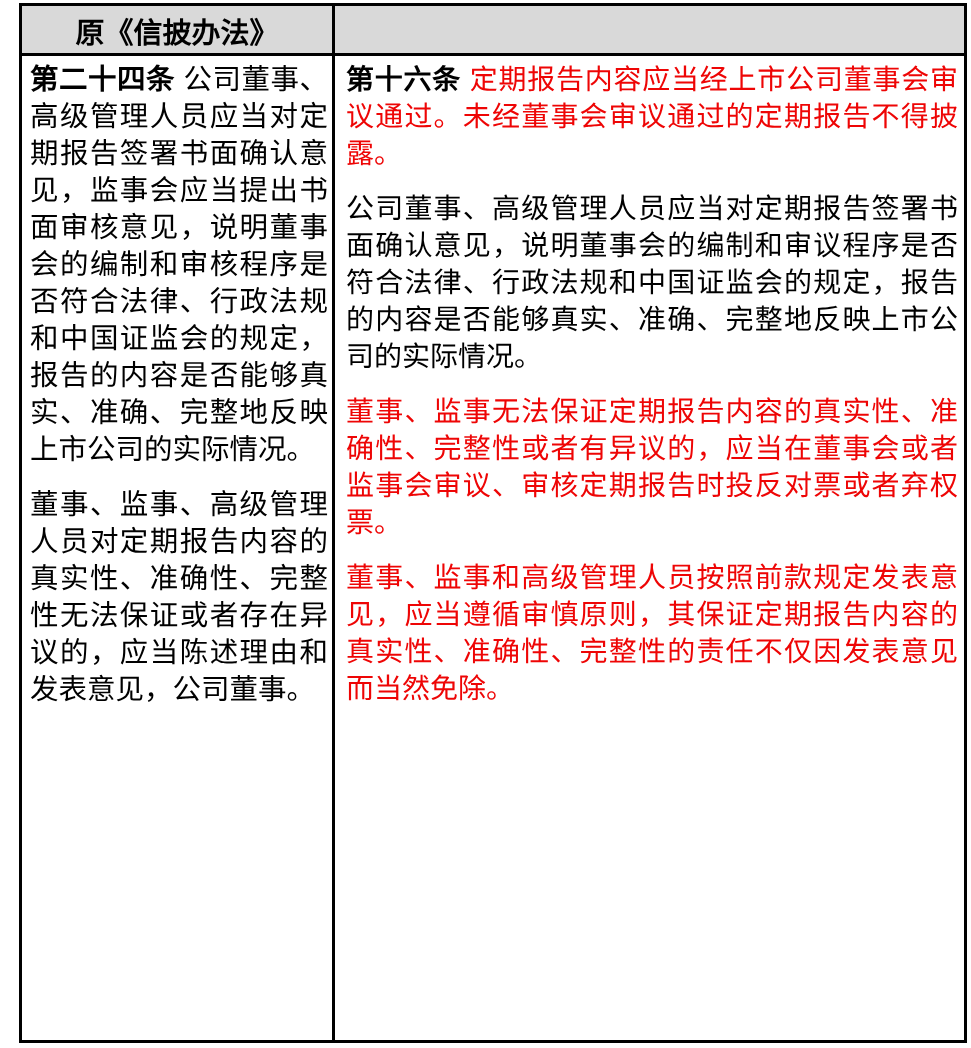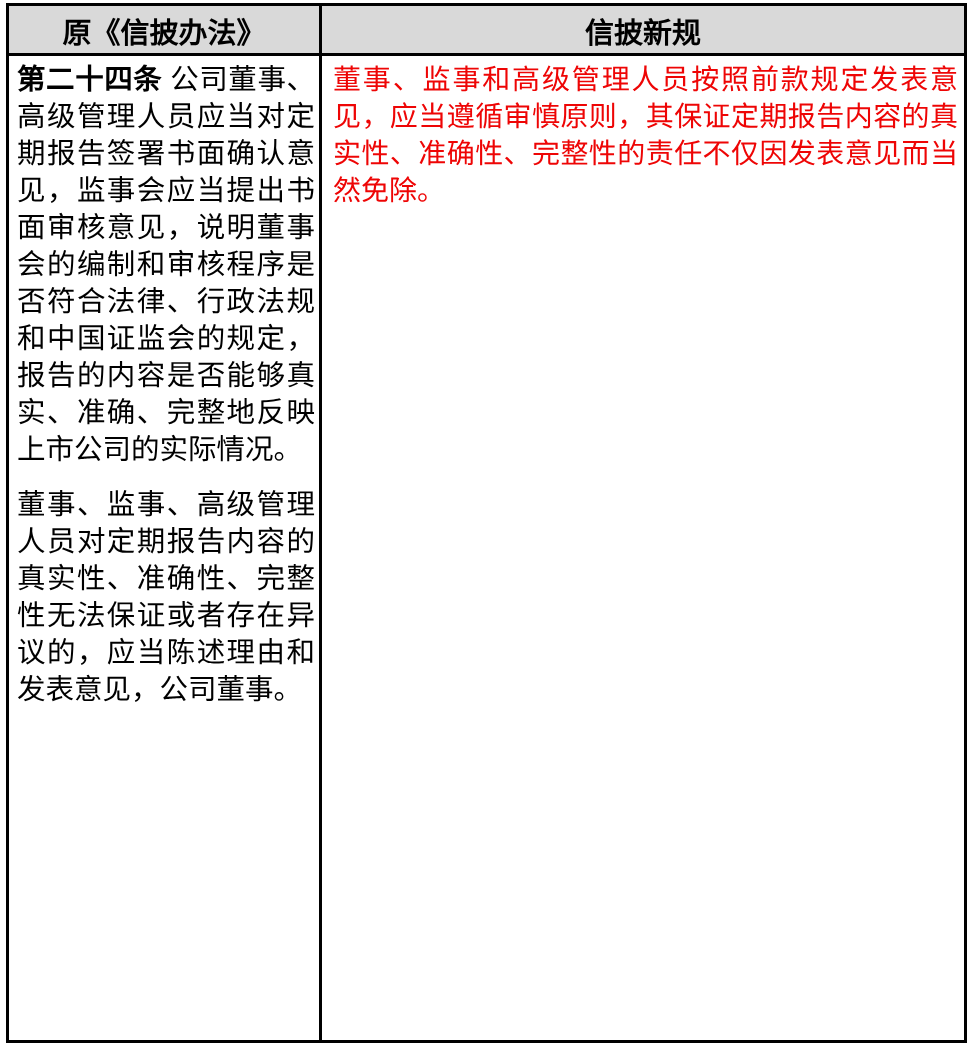--- a/index.html
+++ b/index.html
@@ -1,21 +1,21 @@
 <!DOCTYPE html>
 <html lang="zh-CN" style="--header-bg: #d9d9d9; --border-color: #000000; --red-text: #ee0505; --body-bg: #ffffff;"><head>
 <meta charset="utf-8">
 <style>
   html, body { margin: 0; padding: 0; background: #ffffff; }
   .page {
     width: 971px; height: 1048px;
     box-sizing: border-box;
-    padding: 3px 4px 5px 6px;
+    padding: 3px 4px 5px 19px;
     background: #ffffff;
-    font-family: Liberation Serif, serif;
+    font-family: Liberation Sans, sans-serif;
   }
   .cmp-table {
     width: 100%; height: 100%;
     box-sizing: border-box;
     border: 3px solid var(--border-color, #000);
     display: flex; flex-direction: column;
   }
   .header-row {
     display: flex;
     flex: 0 0 47px;
@@ -49,25 +49,27 @@
   .seg.bold { color: #000; font-weight: bold; }
   .seg.red { color: var(--red-text, #ee0000); }
 </style>
 </head>
 <body>
 
 <div class="page">
   <div class="cmp-table">
     <div class="header-row">
       <div class="header-cell col-left">原《信披办法》</div>
-      <div class="header-cell col-right">信披新规</div>
     </div>
     <div class="body-row">
       <div class="body-cell col-left">
           <p class="para"><span class="seg bold">第二十四条 </span><span class="seg black">公司董事、高级管理人员应当对定期报告签署书面确认意见，监事会应当提出书面审核意见，说明董事会的编制和审核程序是否符合法律、行政法规和中国证监会的规定，报告的内容是否能够真实、准确、完整地反映上市公司的实际情况。</span></p>
           <p class="para"><span class="seg black">董事、监事、高级管理人员对定期报告内容的真实性、准确性、完整性无法保证或者存在异议的，应当陈述理由和发表意见，公司董事。</span></p>
         </div>
       <div class="body-cell col-right">
+          <p class="para"><span class="seg bold">第十六条 </span><span class="seg red">定期报告内容应当经上市公司董事会审议通过。未经董事会审议通过的定期报告不得披露。</span></p>
+          <p class="para"><span class="seg black">公司董事、高级管理人员应当对定期报告签署书面确认意见，说明董事会的编制和审议程序是否符合法律、行政法规和中国证监会的规定，报告的内容是否能够真实、准确、完整地反映上市公司的实际情况。</span></p>
+          <p class="para"><span class="seg red">董事、监事无法保证定期报告内容的真实性、准确性、完整性或者有异议的，应当在董事会或者监事会审议、审核定期报告时投反对票或者弃权票。</span></p>
           <p class="para"><span class="seg red">董事、监事和高级管理人员按照前款规定发表意见，应当遵循审慎原则，其保证定期报告内容的真实性、准确性、完整性的责任不仅因发表意见而当然免除。</span></p>
         </div>
     </div>
   </div>
 </div>
 
 </body></html>

